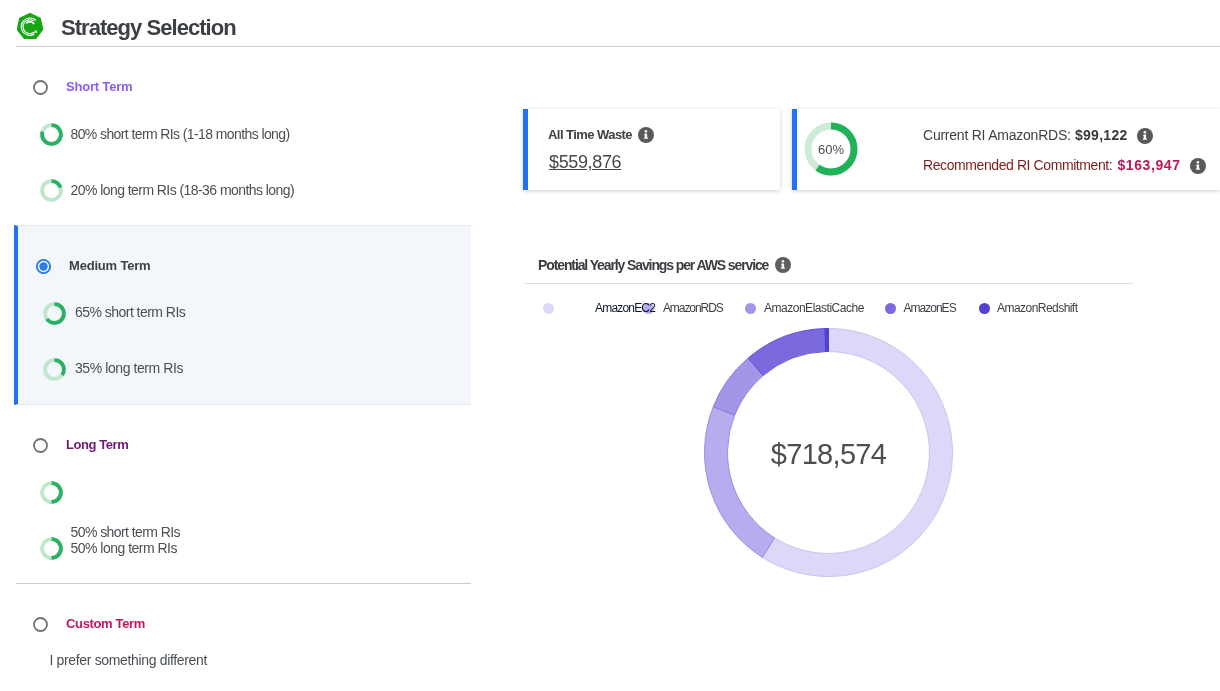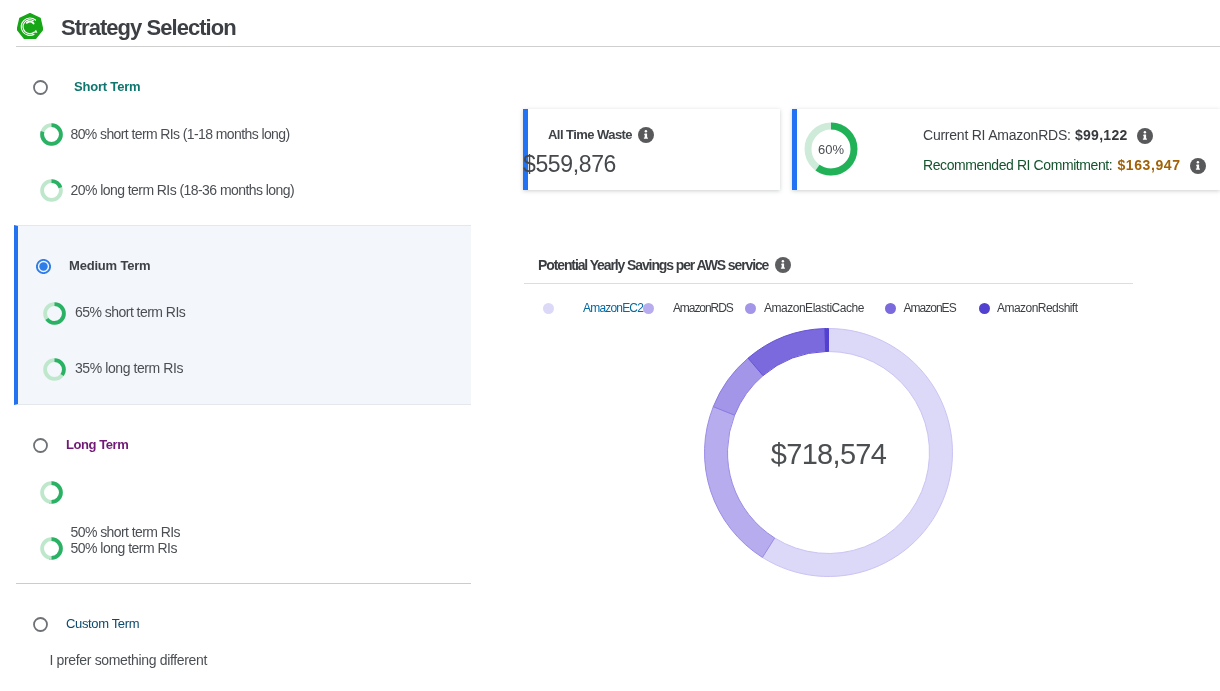--- a/index.html
+++ b/index.html
@@ -18,21 +18,21 @@
     <path d="M16.35 7.72 A6.9 6.9 0 1 0 17.05 19.21" stroke-width="1.15"></path>
     <path d="M16.54 10.42 A4.9 4.9 0 0 0 9.88 9.84" stroke-width="1.9"></path>
   </g>
   <path d="M20.4 19.8 L16.8 19.6 L19.0 16.8 Z" fill="#fff"></path>
 </svg>
 <div id="ttl" class="abs" style="left:61px; top:16.6px; font-size:22px; font-weight:bold; color:#3c3f43; line-height:1; letter-spacing:-0.96px; white-space:nowrap;">Strategy Selection</div>
 <div class="abs hairline" style="left:16px; top:46px; width:1204px;"></div>
 <svg class="abs" style="left:33.0px; top:79.9px;" width="15" height="15">
     <circle cx="7.5" cy="7.5" r="6.5" fill="none" stroke="#6e7175" stroke-width="1.8"></circle>
   </svg>
-<div id="st" class="abs" style="left:66px; top:80.2px; font-size:13px; font-weight:bold; color:#0f766e; line-height:1; letter-spacing:-0.20px; white-space:nowrap;margin-left:8px;">Short Term</div>
+<div id="st" class="abs" style="left:66px; top:80.2px; font-size:13px; font-weight:bold; color:#8b5cf6; line-height:1; letter-spacing:-0.20px; white-space:nowrap;">Short Term</div>
 <svg class="abs" style="left:39.7px; top:122.5px;" width="23" height="23" viewBox="0 0 23 23">
     <g transform="rotate(-90 11.5 11.5)">
       <circle cx="11.5" cy="11.5" r="9.4" fill="none" stroke="#bee7cc" stroke-width="3.8"></circle>
       <circle cx="11.5" cy="11.5" r="9.4" fill="none" stroke="#2ab164" stroke-width="3.8" pathLength="100" stroke-dasharray="80 20"></circle>
     </g>
   </svg>
 <div id="r80" class="abs" style="left:70.5px; top:126.9px; font-size:14px; color:#4b4f54; line-height:1; letter-spacing:-0.60px; white-space:nowrap;">80% short term RIs (1-18 months long)</div>
 <svg class="abs" style="left:39.7px; top:178.5px;" width="23" height="23" viewBox="0 0 23 23">
     <g transform="rotate(-90 11.5 11.5)">
       <circle cx="11.5" cy="11.5" r="9.4" fill="none" stroke="#bee7cc" stroke-width="3.8"></circle>
@@ -75,66 +75,66 @@
     <g transform="rotate(-90 11.5 11.5)">
       <circle cx="11.5" cy="11.5" r="9.4" fill="none" stroke="#bee7cc" stroke-width="3.8"></circle>
       <circle cx="11.5" cy="11.5" r="9.4" fill="none" stroke="#2ab164" stroke-width="3.8" pathLength="100" stroke-dasharray="50 50"></circle>
     </g>
   </svg>
 <div id="r50b" class="abs" style="left:70.5px; top:540.9px; font-size:14px; color:#4b4f54; line-height:1; letter-spacing:-0.51px; white-space:nowrap;">50% long term RIs</div>
 <div class="abs hairline" style="left:16px; top:583px; width:455px; background:#cccccc;"></div>
 <svg class="abs" style="left:33.0px; top:616.5px;" width="15" height="15">
     <circle cx="7.5" cy="7.5" r="6.5" fill="none" stroke="#6e7175" stroke-width="1.8"></circle>
   </svg>
-<div id="ct" class="abs" style="left:66px; top:616.8px; font-size:13px; font-weight:normal; color:#0c4a6e; line-height:1; letter-spacing:-0.35px; white-space:nowrap;">Custom Term</div>
+<div id="ct" class="abs" style="left:66px; top:616.8px; font-size:13px; font-weight:bold; color:#be185d; line-height:1; letter-spacing:-0.35px; white-space:nowrap;">Custom Term</div>
 <div id="pref" class="abs" style="left:49.5px; top:652.6px; font-size:14px; color:#4b4f54; line-height:1; letter-spacing:-0.34px; white-space:nowrap;">I prefer something different</div>
 <div class="abs" style="left:523px; top:109px; width:257px; height:81px; background:#fff; border-left:5px solid #2273f4; box-shadow:0 1px 4px rgba(90,95,100,.3);"></div>
 <div id="atw" class="abs" style="left:548px; top:127.6px; font-size:13px; font-weight:bold; color:#3e4247; line-height:1; letter-spacing:-0.55px; white-space:nowrap;">All Time Waste</div>
 <svg class="abs" style="left:638px; top:127px;" width="16" height="16" viewBox="0 0 16 16">
     <circle cx="8" cy="8" r="8" fill="#58595b"></circle>
     <path d="M6.7 6.6 h2.4 v4 h0.8 v1.2 h-4 v-1.2 h0.8 v-2.8 h-0.8 z" fill="#fff"></path>
     <circle cx="7.9" cy="4.3" r="1.25" fill="#fff"></circle>
   </svg>
-<div id="val1" class="abs" style="left:523px; top:153.1px; font-size:23px; color:#45484c; line-height:1; letter-spacing:-0.36px; white-space:nowrap;">$559,876</div>
+<div id="val1" class="abs" style="left:549px; top:153.1px; font-size:18px; color:#45484c; line-height:1; letter-spacing:-0.36px; white-space:nowrap;text-decoration:underline;">$559,876</div>
 <div class="abs" style="left:792px; top:109px; width:428px; height:81px; background:#fff; border-left:5px solid #2273f4; box-shadow:0 1px 4px rgba(90,95,100,.3);"></div>
 <svg class="abs" style="left:804px; top:122px;" width="54" height="54" viewBox="0 0 54 54">
   <g transform="rotate(-90 27 27)">
     <circle cx="27" cy="27" r="23" fill="none" stroke="#cdebd8" stroke-width="6.9"></circle>
     <circle cx="27" cy="27" r="23" fill="none" stroke="#21b257" stroke-width="6.9" pathLength="100" stroke-dasharray="60 40"></circle>
   </g>
   <text x="27" y="31.8" text-anchor="middle" font-size="13" fill="#4b4f54">60%</text>
 </svg>
 <div id="cur" class="abs" style="left:923px; top:128.1px; font-size:14px; color:#3e4247; line-height:1; letter-spacing:-0.23px; white-space:nowrap;">Current RI AmazonRDS:</div>
 <div id="curv" class="abs" style="left:1075px; top:128.1px; font-size:14px; font-weight:bold; color:#36393d; line-height:1; letter-spacing:0.27px; white-space:nowrap;">$99,122</div>
 <svg class="abs" style="left:1137px; top:128px;" width="16" height="16" viewBox="0 0 16 16">
     <circle cx="8" cy="8" r="8" fill="#58595b"></circle>
     <path d="M6.7 6.6 h2.4 v4 h0.8 v1.2 h-4 v-1.2 h0.8 v-2.8 h-0.8 z" fill="#fff"></path>
     <circle cx="7.9" cy="4.3" r="1.25" fill="#fff"></circle>
   </svg>
-<div id="rec" class="abs" style="left:923px; top:158.1px; font-size:14px; color:#14532d; line-height:1; letter-spacing:-0.41px; white-space:nowrap;">Recommended RI Commitment:</div>
-<div id="recv" class="abs" style="left:1117.5px; top:158.1px; font-size:14px; font-weight:bold; color:#a16207; line-height:1; letter-spacing:0.58px; white-space:nowrap;">$163,947</div>
+<div id="rec" class="abs" style="left:923px; top:158.1px; font-size:14px; color:#7f1d1d; line-height:1; letter-spacing:-0.41px; white-space:nowrap;">Recommended RI Commitment:</div>
+<div id="recv" class="abs" style="left:1117.5px; top:158.1px; font-size:14px; font-weight:bold; color:#be185d; line-height:1; letter-spacing:0.58px; white-space:nowrap;">$163,947</div>
 <svg class="abs" style="left:1190px; top:158px;" width="16" height="16" viewBox="0 0 16 16">
     <circle cx="8" cy="8" r="8" fill="#58595b"></circle>
     <path d="M6.7 6.6 h2.4 v4 h0.8 v1.2 h-4 v-1.2 h0.8 v-2.8 h-0.8 z" fill="#fff"></path>
     <circle cx="7.9" cy="4.3" r="1.25" fill="#fff"></circle>
   </svg>
 <div id="ptitle" class="abs" style="left:538px; top:257.5px; font-size:14px; font-weight:bold; color:#3a3d41; line-height:1; letter-spacing:-1.11px; white-space:nowrap;">Potential Yearly Savings per AWS service</div>
 <svg class="abs" style="left:775px; top:257px;" width="16" height="16" viewBox="0 0 16 16">
     <circle cx="8" cy="8" r="8" fill="#5d5e60"></circle>
     <path d="M6.7 6.6 h2.4 v4 h0.8 v1.2 h-4 v-1.2 h0.8 v-2.8 h-0.8 z" fill="#fff"></path>
     <circle cx="7.9" cy="4.3" r="1.25" fill="#fff"></circle>
   </svg>
 <div class="abs hairline" style="left:524px; top:283px; width:609px; background:#dddddd;"></div>
 <span class="abs" style="left:542.6px; top:303.3px; width:11px; height:11px; border-radius:50%; background:#dcd8f7;"></span>
 <span class="abs" style="left:643.3px; top:303.3px; width:11px; height:11px; border-radius:50%; background:#b7acee;"></span>
 <span class="abs" style="left:744.5px; top:303.3px; width:11px; height:11px; border-radius:50%; background:#a396e8;"></span>
 <span class="abs" style="left:884.8px; top:303.3px; width:11px; height:11px; border-radius:50%; background:#7b69de;"></span>
 <span class="abs" style="left:978.7px; top:303.3px; width:11px; height:11px; border-radius:50%; background:#5240d0;"></span>
-<div id="leg1" class="abs" style="left:583px; top:302.1px; font-size:12px; color:#0369a1; line-height:1; letter-spacing:-0.81px; white-space:nowrap;">AmazonEC2</div>
-<div id="leg2" class="abs" style="left:662.9px; top:302.1px; font-size:12px; color:#3c3f43; line-height:1; letter-spacing:-1.06px; white-space:nowrap;margin-left:10px;">AmazonRDS</div>
+<div id="leg1" class="abs" style="left:595px; top:302.1px; font-size:12px; color:#0f172a; line-height:1; letter-spacing:-0.81px; white-space:nowrap;">AmazonEC2</div>
+<div id="leg2" class="abs" style="left:662.9px; top:302.1px; font-size:12px; color:#3c3f43; line-height:1; letter-spacing:-1.06px; white-space:nowrap;">AmazonRDS</div>
 <div id="leg3" class="abs" style="left:763.9px; top:302.1px; font-size:12px; color:#3c3f43; line-height:1; letter-spacing:-0.47px; white-space:nowrap;">AmazonElastiCache</div>
 <div id="leg4" class="abs" style="left:903.4px; top:302.1px; font-size:12px; color:#3c3f43; line-height:1; letter-spacing:-0.97px; white-space:nowrap;">AmazonES</div>
 <div id="leg5" class="abs" style="left:997.1px; top:302.1px; font-size:12px; color:#3c3f43; line-height:1; letter-spacing:-0.55px; white-space:nowrap;">AmazonRedshift</div>
 <svg class="abs" style="left:703px; top:327px;" width="252" height="252" viewBox="703 327 252 252">
   <path d="M828.50 328.50 A124 124 0 1 1 762.42 557.43 L774.68 537.97 A101 101 0 1 0 828.50 351.50 Z" fill="#dcd8f7" stroke="#cbc4f4" stroke-width="1"></path>
   <path d="M762.42 557.43 A124 124 0 0 1 713.29 406.65 L734.66 415.16 A101 101 0 0 0 774.68 537.97 Z" fill="#b7acee" stroke="#9c8de6" stroke-width="1"></path>
   <path d="M713.29 406.65 A124 124 0 0 1 748.13 358.07 L763.04 375.58 A101 101 0 0 0 734.66 415.16 Z" fill="#a396e8" stroke="#8b7ce2" stroke-width="1"></path>
   <path d="M748.13 358.07 A124 124 0 0 1 825.04 328.55 L825.68 351.54 A101 101 0 0 0 763.04 375.58 Z" fill="#7b69de" stroke="#6753d6" stroke-width="1"></path>
   <path d="M825.04 328.55 A124 124 0 0 1 828.50 328.50 L828.50 351.50 A101 101 0 0 0 825.68 351.54 Z" fill="#5240d0" stroke="#5240d0" stroke-width="1"></path>
 </svg>

